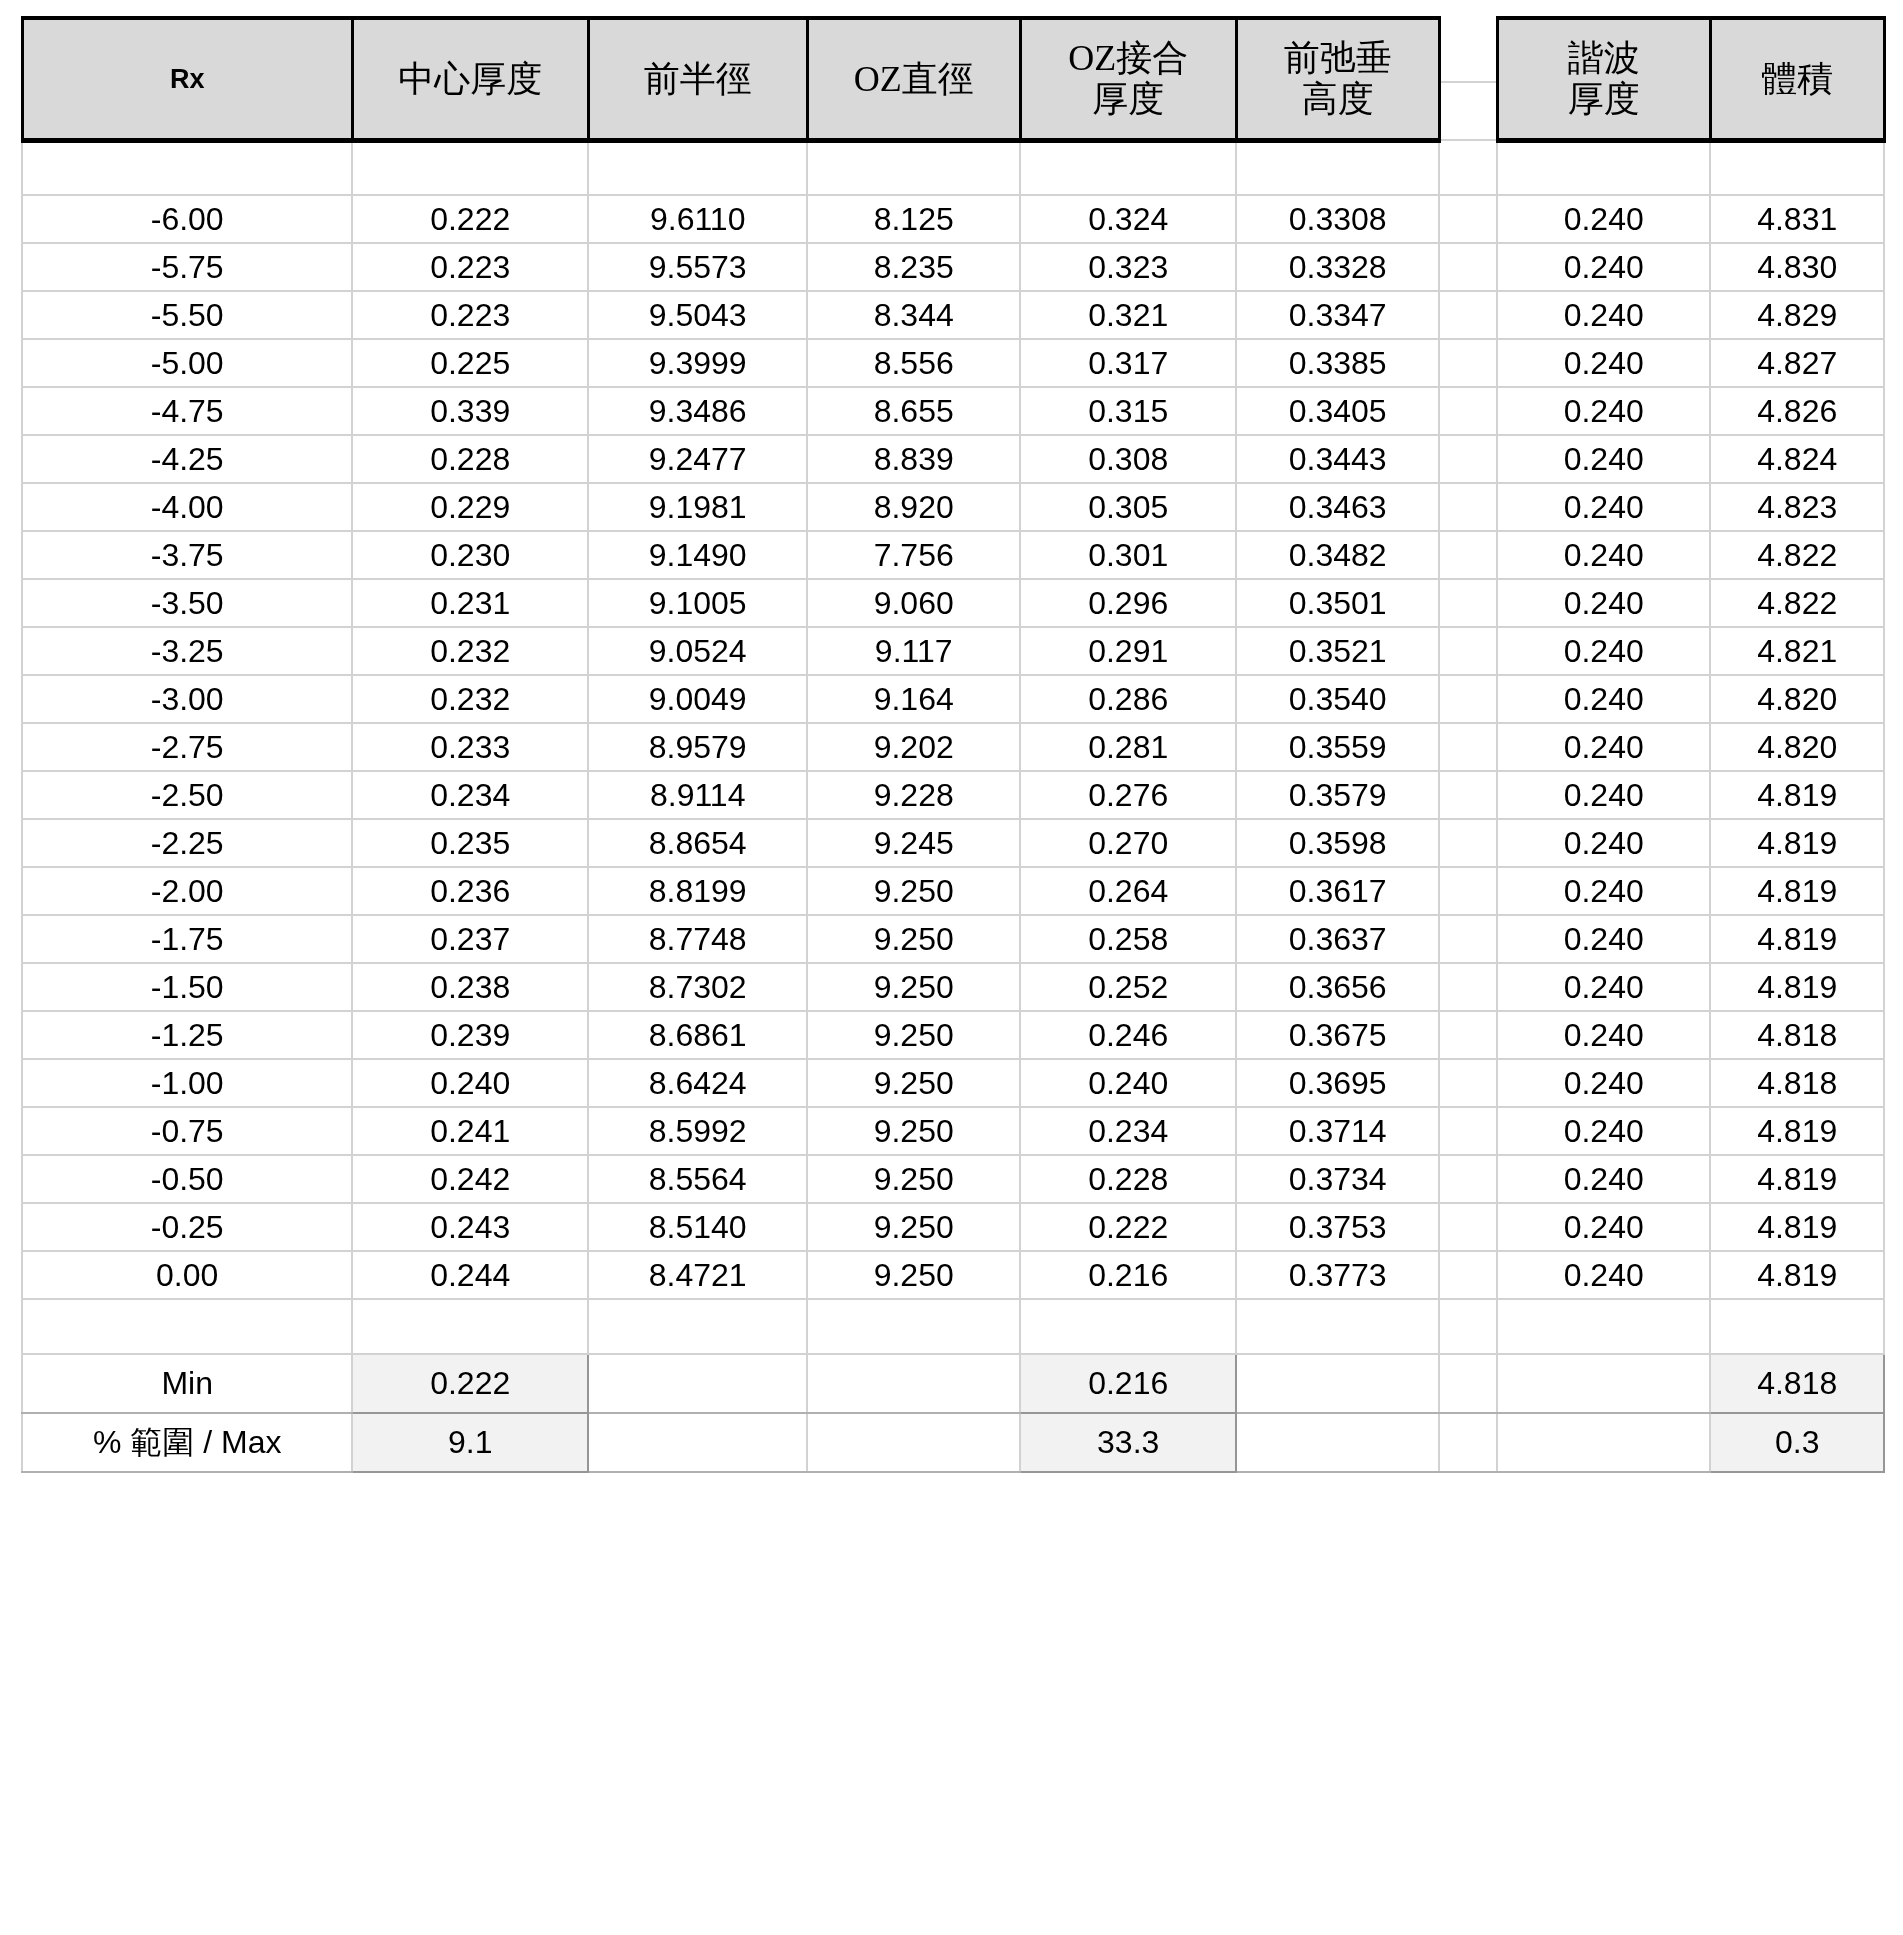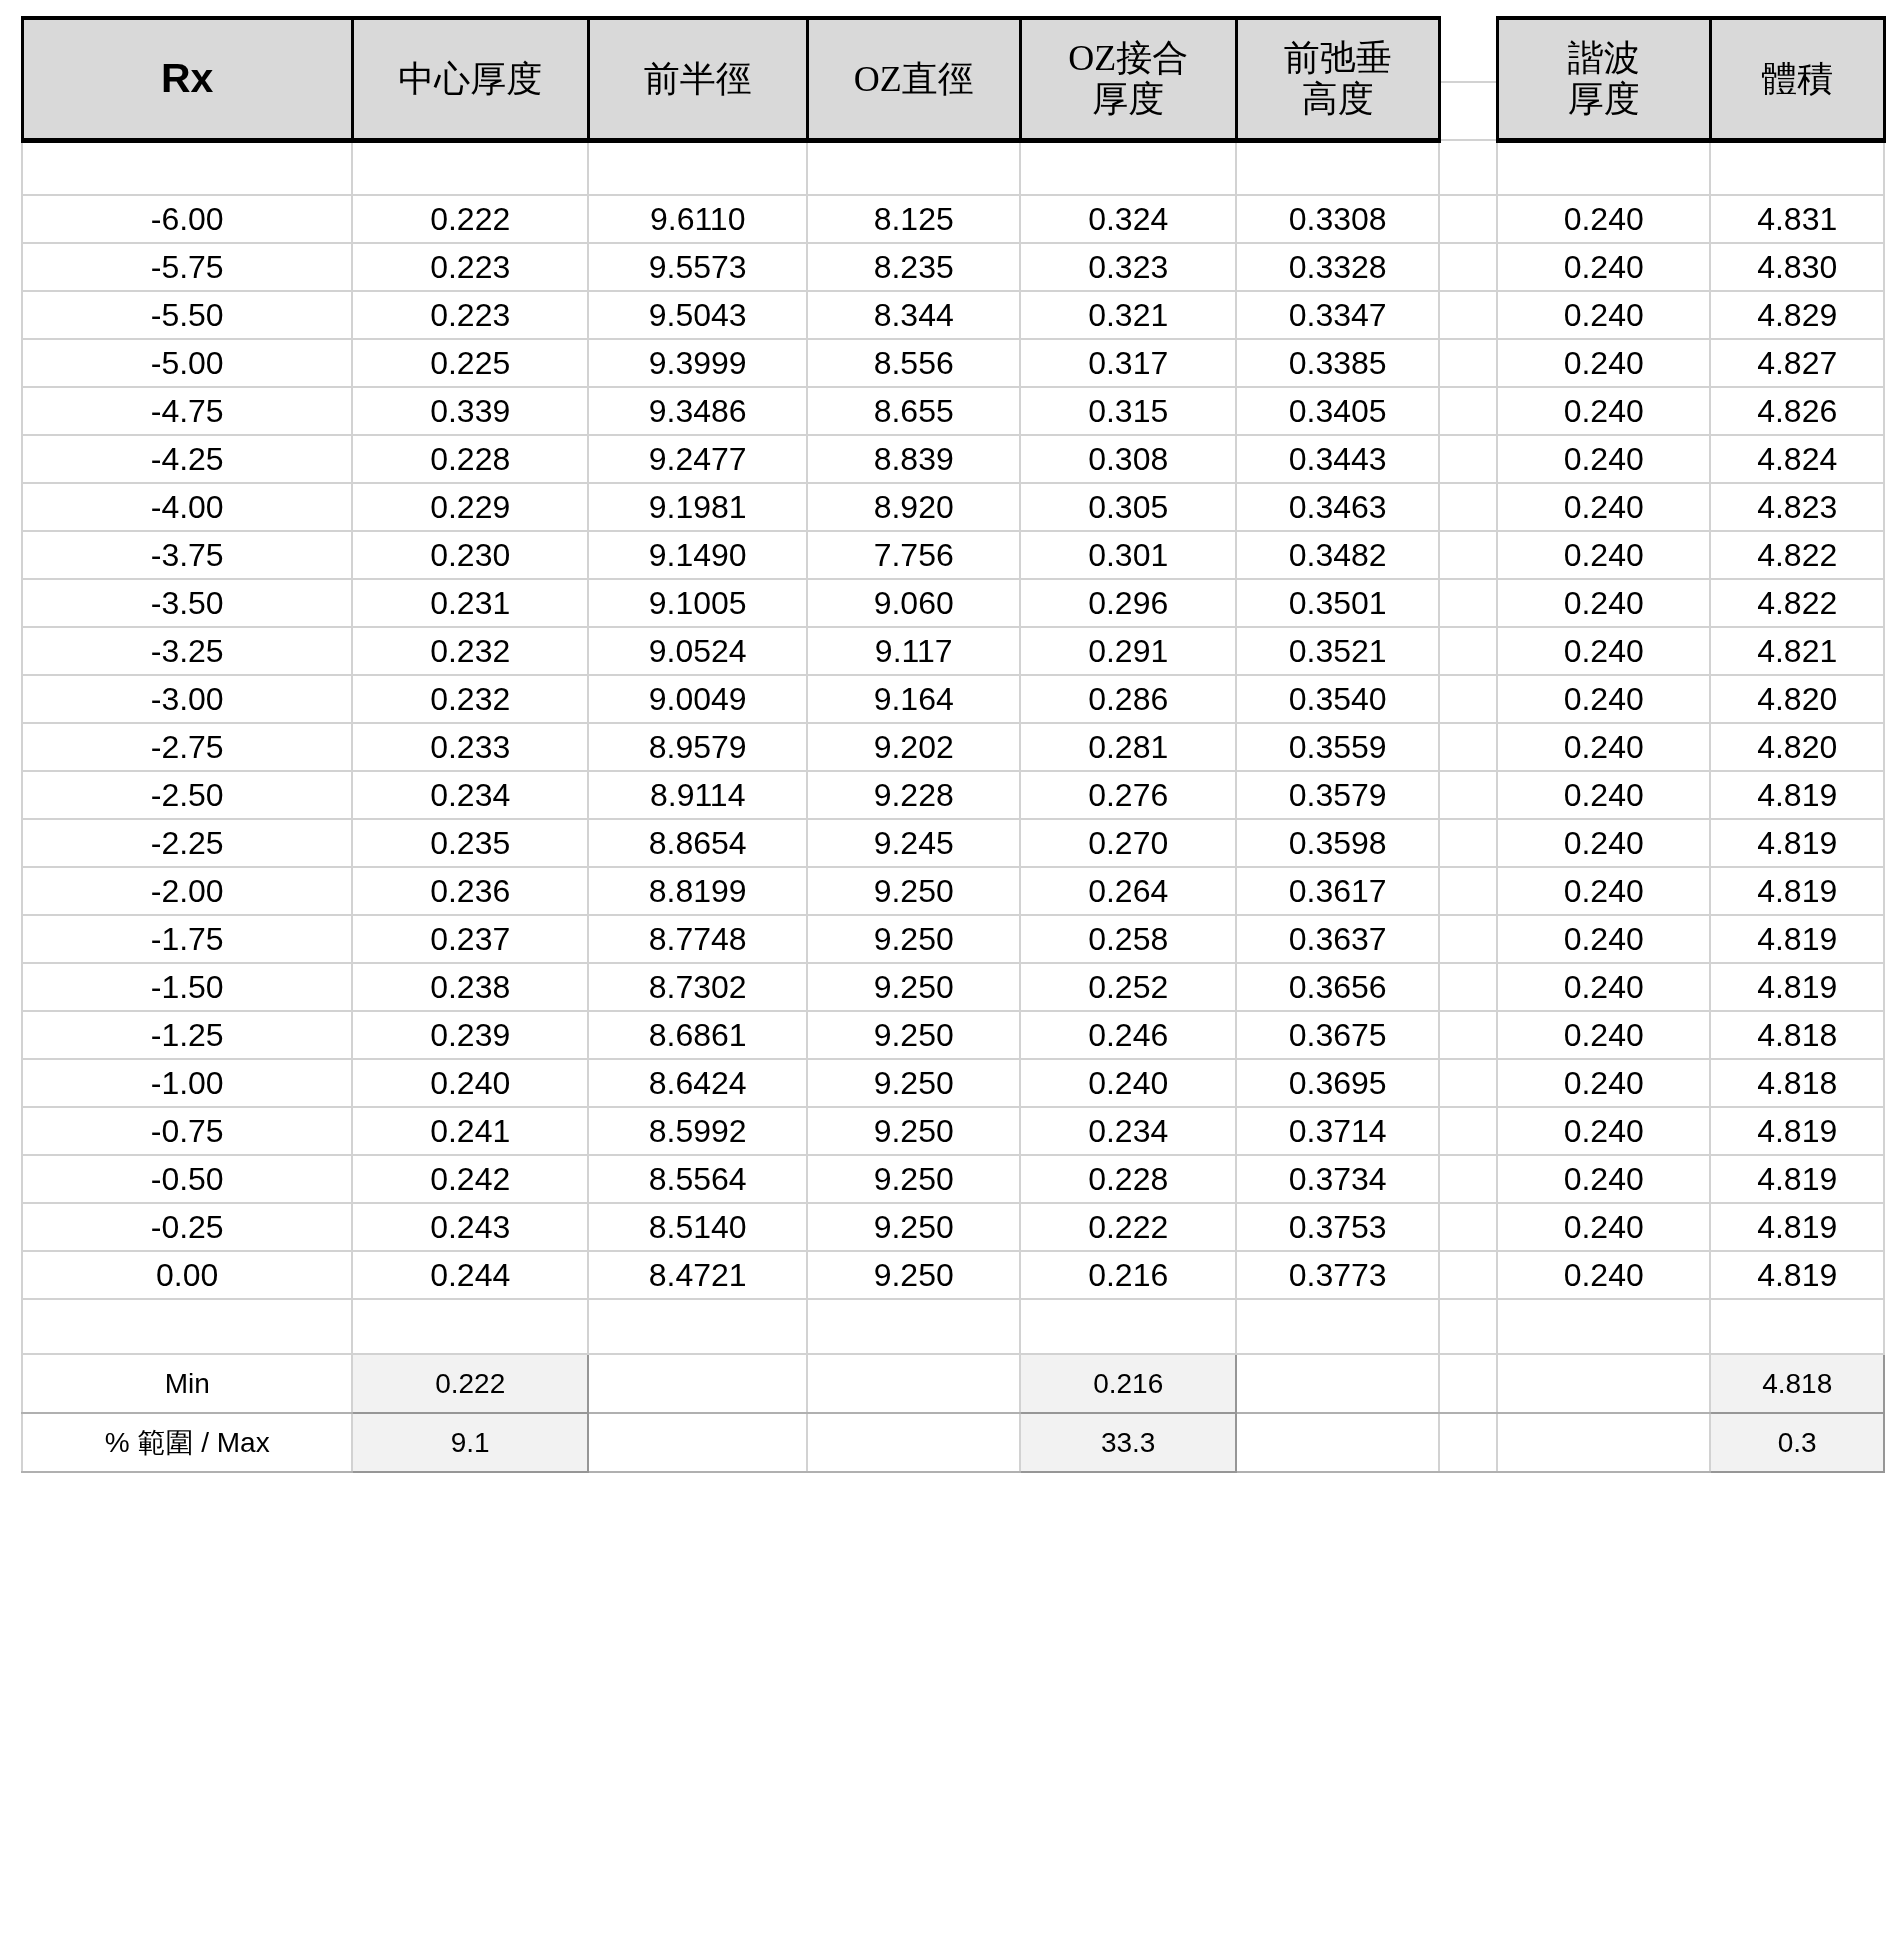--- a/index.html
+++ b/index.html
@@ -29,21 +29,21 @@
     border-bottom-width:5.5px;
     font-family:"Liberation Serif", serif;
     font-weight:normal;
     font-size:36px;
     line-height:1.12;
     white-space:pre-line;
   }
   th.hdr-rx{
     font-family:"Liberation Sans", sans-serif;
     font-weight:bold;
-    font-size:41px;
+    font-size:27px;
   }
   th.hdr-gap{
     background:#fff;
     border:none;
     position:relative;
   }
   th.hdr-gap .midline{
     position:absolute;
     left:0;top:0;
     width:100%;height:52%;
@@ -61,21 +61,21 @@
     background:#fff;
     font-size:32px;
   }
   
   tr.sr{height:59px;}
   tr.sr td{
     border:2.1px solid #d2d2d2;
     border-top:2.8px solid #b0b0b0;
     border-bottom:2.8px solid #b0b0b0;
     background:#fff;
-    font-size:28px;
+    font-size:32px;
   }
   tr.sr td.sumfill{
     background:#f2f2f2;
     border:2.8px solid #969696;
   }
 </style>
 </head>
 <body>
 
 <div class="sheet">

